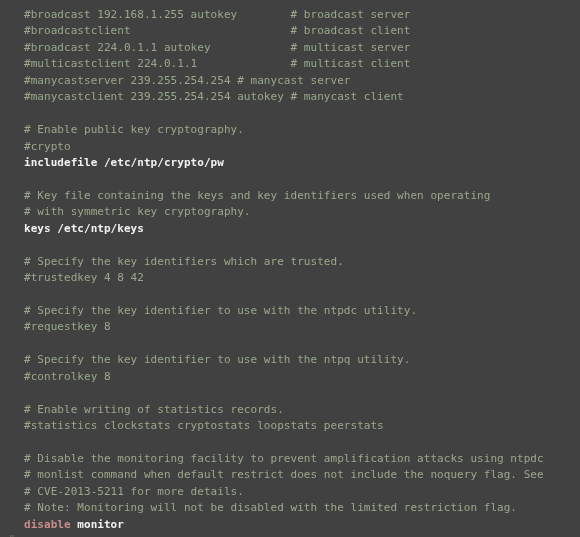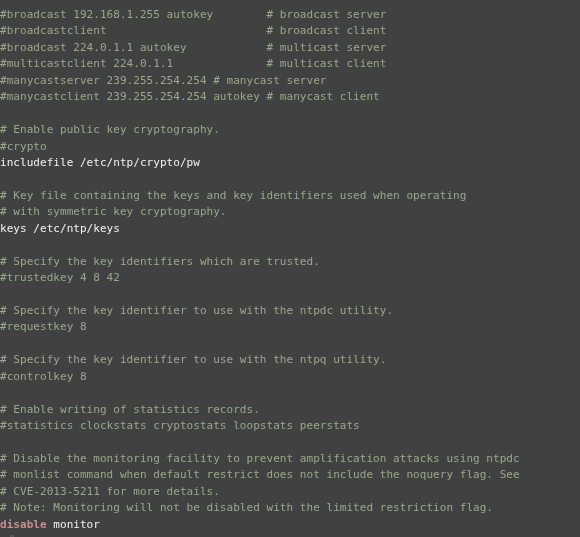--- a/index.html
+++ b/index.html
@@ -11,21 +11,21 @@
   #screen {
     position: relative;
     width: 580px;
     height: 537px;
     background: #414141;
     overflow: hidden;
     font-family: "DejaVu Sans Mono", "Liberation Mono", monospace;
   }
   #code {
     position: absolute;
-    left: 0;
+    left: 24px;
     top: 7px;
     right: 0;
     font-size: 11px;
     line-height: 16.45px;
     letter-spacing: 0.04px;
     white-space: pre;
     -webkit-font-smoothing: antialiased;
   }
   .line {
     height: 16.45px;
@@ -33,25 +33,25 @@
   }
   .line.blank {
     height: 16.45px;
   }
   
   .tok-comment {
     color: #99a88c;
   }
   .tok-directive {
     color: #f2f2f2;
-    font-weight: normal;
+    font-weight: bold;
   }
   .tok-value {
     color: #f2f2f2;
-    font-weight: normal;
+    font-weight: bold;
   }
   .tok-keyword {
     color: #c98b8b;
     font-weight: bold;
   }
   
   #bottom-clip {
     position: absolute;
     left: 8px;
     bottom: 0;

